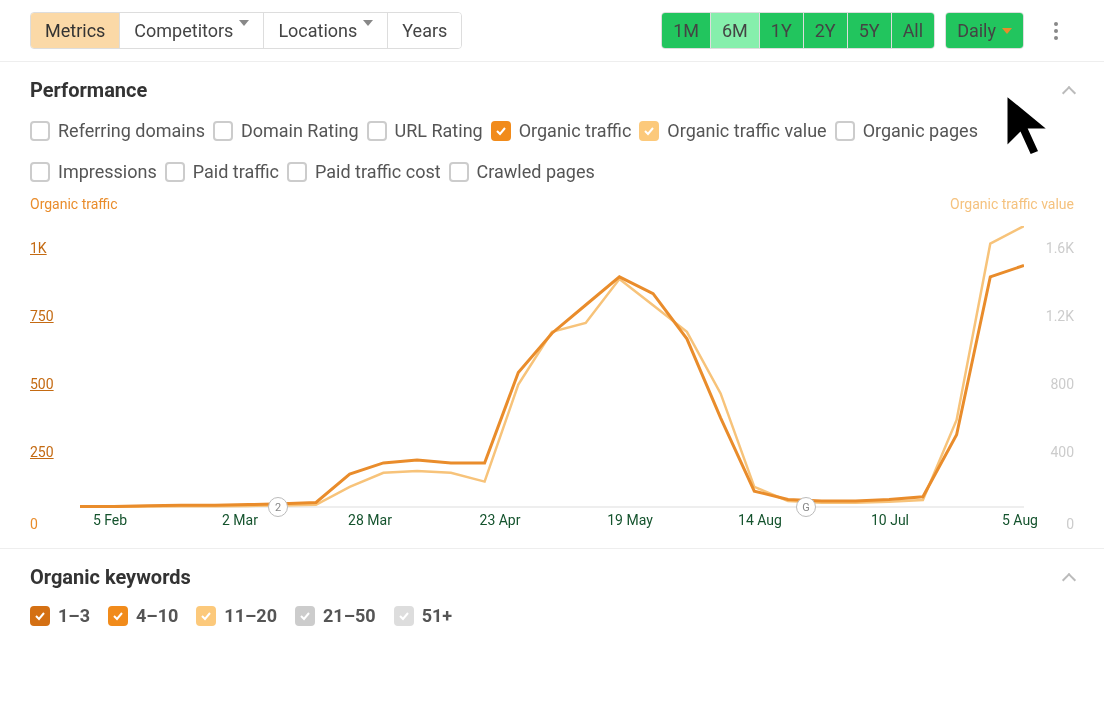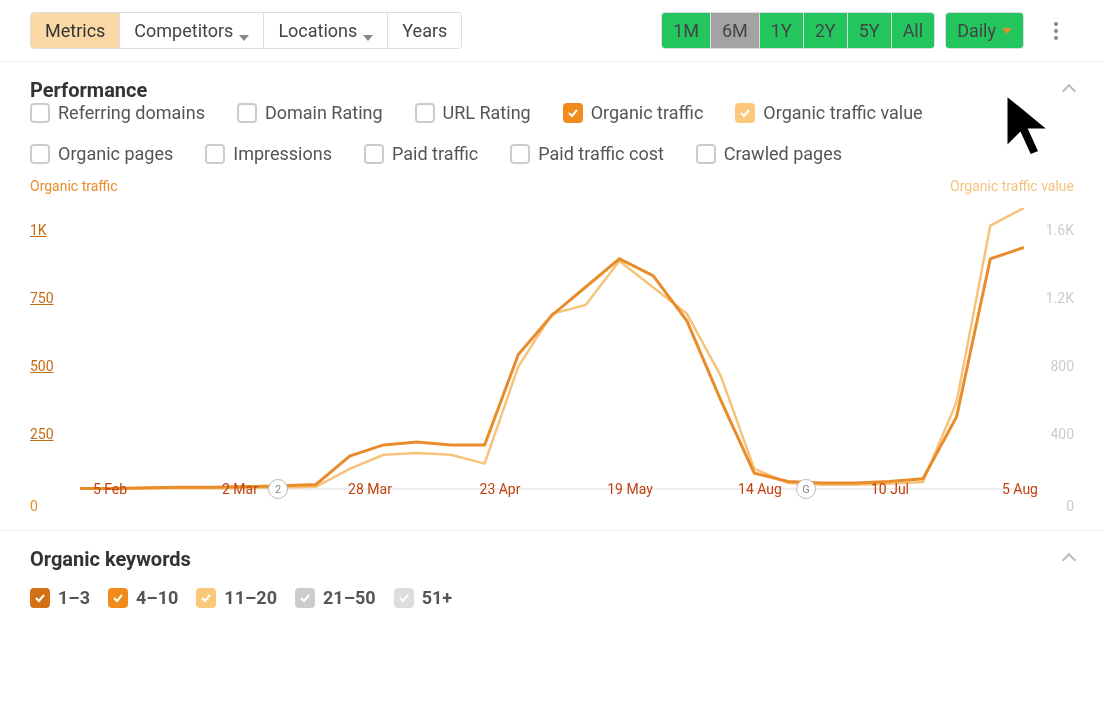--- a/index.html
+++ b/index.html
@@ -27,21 +27,21 @@
     overflow: hidden;
   }
   .tab {
     padding: 7px 14px;
     font-size: 18px;
     color: #444;
     background: #fff;
     border-left: 1px solid #ddd;
     cursor: pointer;
     display: flex;
-    align-items: flex-end;
+    align-items: flex-start;
     gap: 6px;
   }
   .tab:first-child { border-left: none; }
   .tab.active { background: #fbd9a7; color: #333; }
   .caret-down {
     display: inline-block;
     width: 0; height: 0;
     border-left: 5px solid transparent;
     border-right: 5px solid transparent;
     border-top: 6px solid #888;
@@ -59,59 +59,60 @@
     font-size: 18px;
     color: #444;
     background: #22c55e;
     border-left: 1px solid #ddd;
     cursor: pointer;
     display: flex;
     align-items: center;
     gap: 6px;
   }
   .range-btn:first-child, .freq-btn:first-child { border-left: none; }
-  .range-btn.active { background: #a3a3a3; }
+  .range-btn.active { background: #86efac; }
   .more-btn {
     width: 36px; height: 36px;
     display: flex; align-items: center; justify-content: center;
     cursor: pointer;
     margin-left: 4px;
   }
   .dots {
     display: flex; flex-direction: column; gap: 3px;
   }
   .dots span {
     width: 4px; height: 4px; border-radius: 50%; background: #888;
   }
 
   .section {
     padding: 16px 30px 0 30px;
   }
   .section-header {
     display: flex;
-    align-items: center;
+    align-items: flex-end;
     justify-content: space-between;
   }
   .section-title {
     font-size: 20px;
     font-weight: 700;
     color: #333;
   }
   .collapse-icon {
     color: #aaa;
     font-size: 16px;
   }
   .chev-up {
     display:inline-block;width:10px;height:10px;border-left:2px solid #bbb;border-top:2px solid #bbb;transform:rotate(45deg);
   }
 
   .metrics-row {
     display: flex;
     flex-wrap: wrap;
-    gap: 20px 32px;
+    gap: 20px 8px;
+    margin-top: 18px;
     font-size: 18px;
     color: #555;
   }
   .metric {
     display: flex;
     align-items: center;
     gap: 8px;
     cursor: pointer;
   }
   .cb {
@@ -154,23 +155,23 @@
   .axis-title.right { color: #f5c27e; right: 0; }
   .chart-svg {
     position: absolute;
     left: 50px;
     right: 50px;
     top: 30px;
     bottom: 28px;
   }
   .x-label {
     position: absolute;
-    bottom: 21px;
+    bottom: 8px;
     font-size: 14px;
-    color: #c2410c;
+    color: #14532d;
     transform: translateX(-50%);
   }
   .y-zero-left { position:absolute; left:0; bottom:4px; font-size:14px; color:#e98c2b;}
   .y-zero-right { position:absolute; right:0; bottom:4px; font-size:14px; color:#ccc;}
   .marker {
     position: absolute;
     width: 20px; height: 20px;
     border: 1px solid #bbb;
     border-radius: 50%;
     background: #fff;

